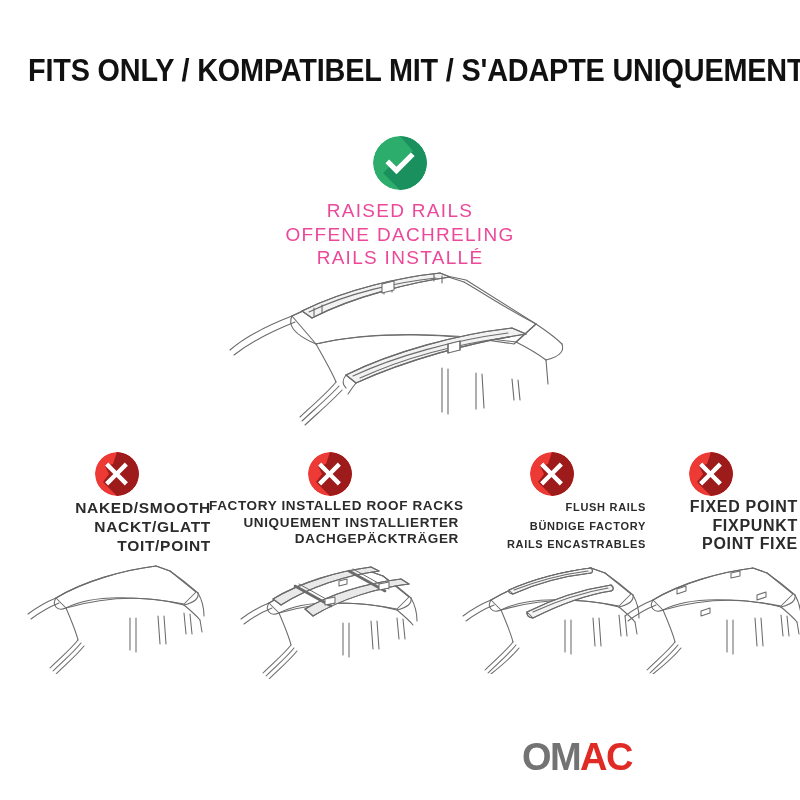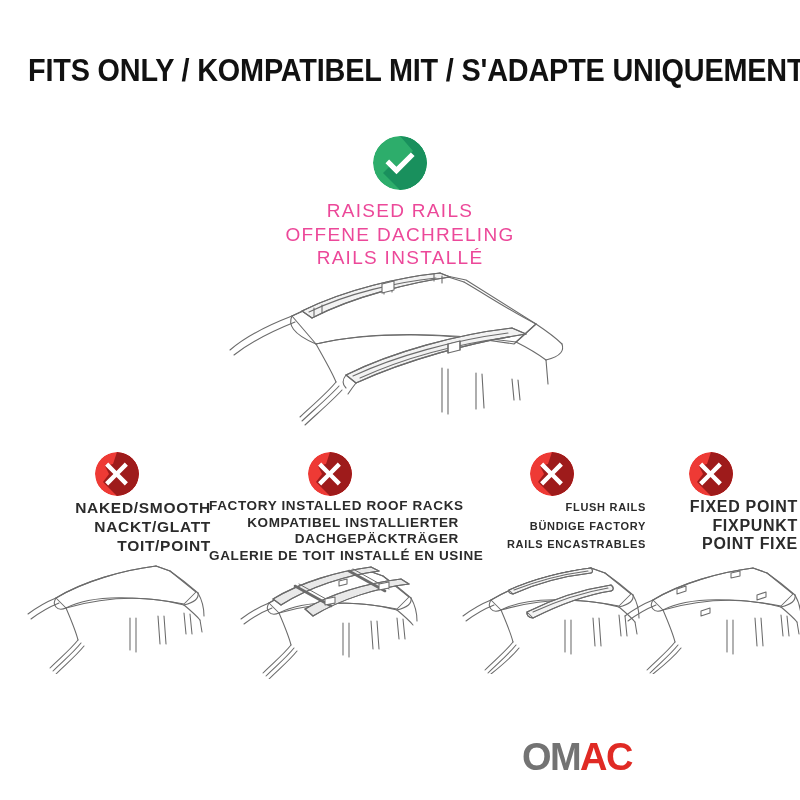--- a/index.html
+++ b/index.html
@@ -214,23 +214,22 @@
   <div class="col c2" style="left:205px;width:250px;">
     <div class="no-badge">
       <svg viewBox="0 0 44 44" xmlns="http://www.w3.org/2000/svg">
         <circle cx="22" cy="22" r="22" fill="#ee3a35"></circle>
         <path d="M22 0 A22 22 0 0 1 44 22 A22 22 0 0 1 22 44 L8 30 L14 22 L10 14 L18 12 Z" fill="#9e1b1b"></path>
         <path d="M13.2 10.6 l-3.1 3.1 l8.3 8.3 l-8.3 8.3 l3.1 3.1 l8.3 -8.3 l8.3 8.3 l3.1 -3.1 l-8.3 -8.3 l8.3 -8.3 l-3.1 -3.1 l-8.3 8.3 z" fill="#ffffff"></path>
       </svg>
     </div>
     <div class="col-text">
       <div>FACTORY INSTALLED ROOF RACKS</div>
-      <div>KOMPATIBEL INSTALLIERTER</div>
+      <div>UNIQUEMENT INSTALLIERTER</div>
       <div>DACHGEPÄCKTRÄGER</div>
-      <div>GALERIE DE TOIT INSTALLÉ EN USINE</div>
     </div>
     <div class="col-art" style="top:107px;margin-left:-101px;width:202px;height:120px;">
       <svg viewBox="0 0 202 120" xmlns="http://www.w3.org/2000/svg" fill="none" stroke="#6b6b6b" stroke-width="1.05" stroke-linecap="round" stroke-linejoin="round">
 
         <path d="M40 44 C68 27 108 16 140 12 L154 17 L180 38 L168 50 C126 42 76 40 50 54 Z" fill="#ffffff"></path>
         <path d="M40 44 C68 27 108 16 140 12"></path>
         <path d="M140 12 L154 17"></path>
         <path d="M154 17 C164 24 174 32 182 39"></path>
         <path d="M182 39 C183 44 180 48 168 51"></path>
         <path d="M40 44 C36 50 40 58 50 54"></path>

